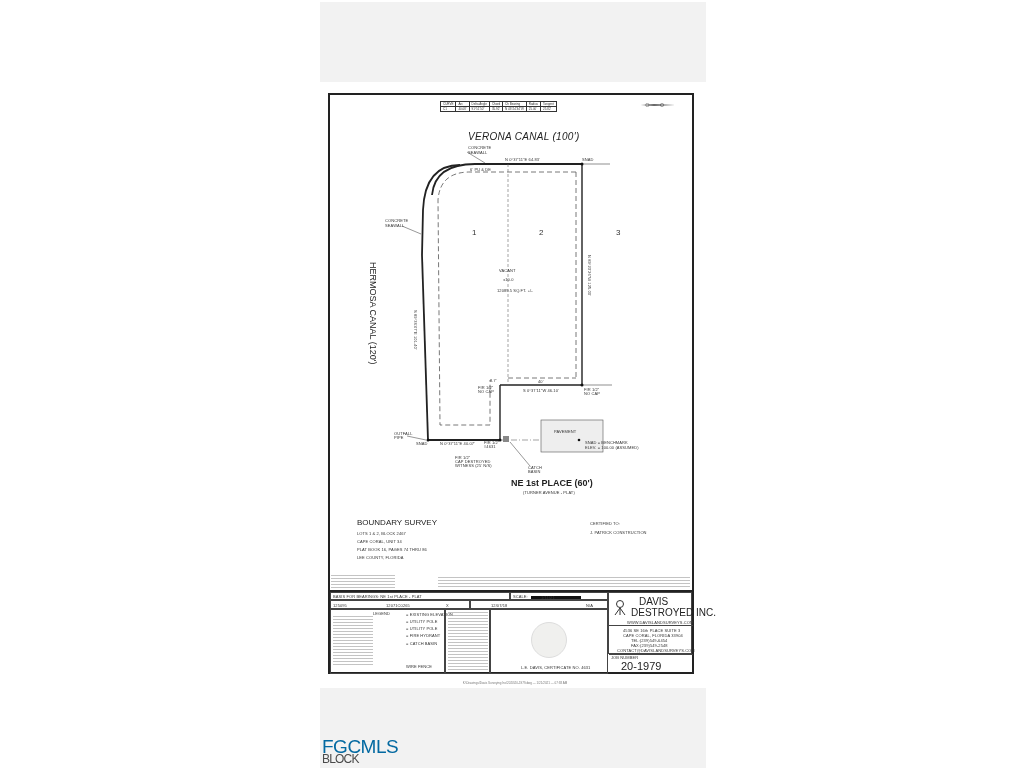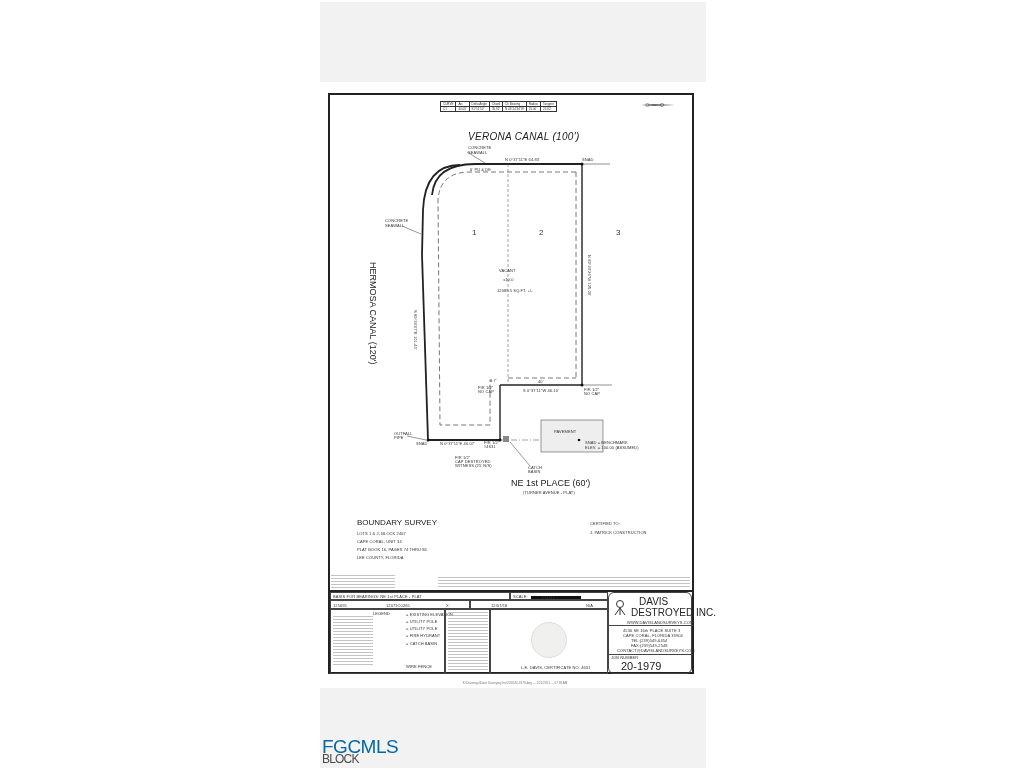--- a/index.html
+++ b/index.html
@@ -138,21 +138,21 @@
 #4631</div>
 <div class="t tiny" style="left:455px;top:456px;white-space:pre;line-height:4px;">FIR 1/2"
 CAP DESTROYED
 WITNESS (25' N/S)</div>
 <div class="t tiny" style="left:528px;top:466px;white-space:pre;line-height:4px;">CATCH
 BASIN</div>
 <div class="t tiny" style="left:554px;top:429px;">PAVEMENT</div>
 <div class="t tiny" style="left:585px;top:440px;white-space:pre;line-height:5px;">SNAD = BENCHMARK
 ELEV. = 100.00 (ASSUMED)</div>
 
-<div class="t" style="left:511px;top:478px;font-size:9px;">NE 1st PLACE (60')</div>
+<div class="t" style="left:511px;top:478px;font-size:9px;font-weight:bold;">NE 1st PLACE (60')</div>
 <div class="t tiny" style="left:523px;top:490px;">(TURNER AVENUE - PLAT)</div>
 
 <div class="t" style="left:357px;top:518px;font-size:8px;">BOUNDARY SURVEY</div>
 <div class="t tiny" style="left:357px;top:531px;">LOTS 1 &amp; 2, BLOCK 2467</div>
 <div class="t tiny" style="left:357px;top:539px;">CAPE CORAL, UNIT 34</div>
 <div class="t tiny" style="left:357px;top:547px;">PLAT BOOK 16, PAGES 74 THRU 86</div>
 <div class="t tiny" style="left:357px;top:555px;">LEE COUNTY, FLORIDA</div>
 <div class="t tiny" style="left:590px;top:521px;">CERTIFIED TO:</div>
 <div class="t tiny" style="left:590px;top:530px;">J. PATRICK CONSTRUCTION</div>
 
@@ -187,21 +187,21 @@
     <span class="t tiny" style="left:75px;top:31px;">= CATCH BASIN</span>
     <span class="t tiny" style="left:75px;top:54px;">WIRE FENCE</span>
   </div>
   <div class="tb-cell" style="left:115px;top:17px;width:45px;height:65px;">
     <div class="fine" style="left:2px;top:2px;width:40px;height:58px;"></div>
   </div>
   <div class="tb-cell" style="left:160px;top:17px;width:118px;height:65px;">
     <div style="position:absolute;left:40px;top:12px;width:34px;height:34px;border-radius:50%;background:#f0f0ee;border:1px solid #ddd;"></div>
     <span class="t tiny" style="left:30px;top:55px;">L.E. DAVIS, CERTIFICATE NO. 4631</span>
   </div>
-  <div class="tb-cell" style="left:278px;top:0;width:84px;height:82px;border-radius:6px;">
+  <div class="tb-cell" style="left:278px;top:0;width:84px;height:62px;">
     <svg style="position:absolute;left:3px;top:6px;width:16px;height:16px;" viewBox="0 0 16 16">
       <circle cx="8" cy="5" r="3.5" fill="none" stroke="#333"></circle>
       <line x1="8" y1="9" x2="3" y2="16" stroke="#333"></line>
       <line x1="8" y1="9" x2="13" y2="16" stroke="#333"></line>
       <line x1="8" y1="9" x2="8" y2="16" stroke="#333"></line>
     </svg>
     <div class="t logo-company" style="left:30px;top:3px;">DAVIS</div>
     <div class="t logo-company" style="left:22px;top:14px;">DESTROYED INC.</div>
     <div class="t tiny" style="left:18px;top:27px;">WWW.DAVISLANDSURVEYS.COM</div>
     <div style="position:absolute;left:0;top:32px;width:84px;border-top:1px solid #444;"></div>

